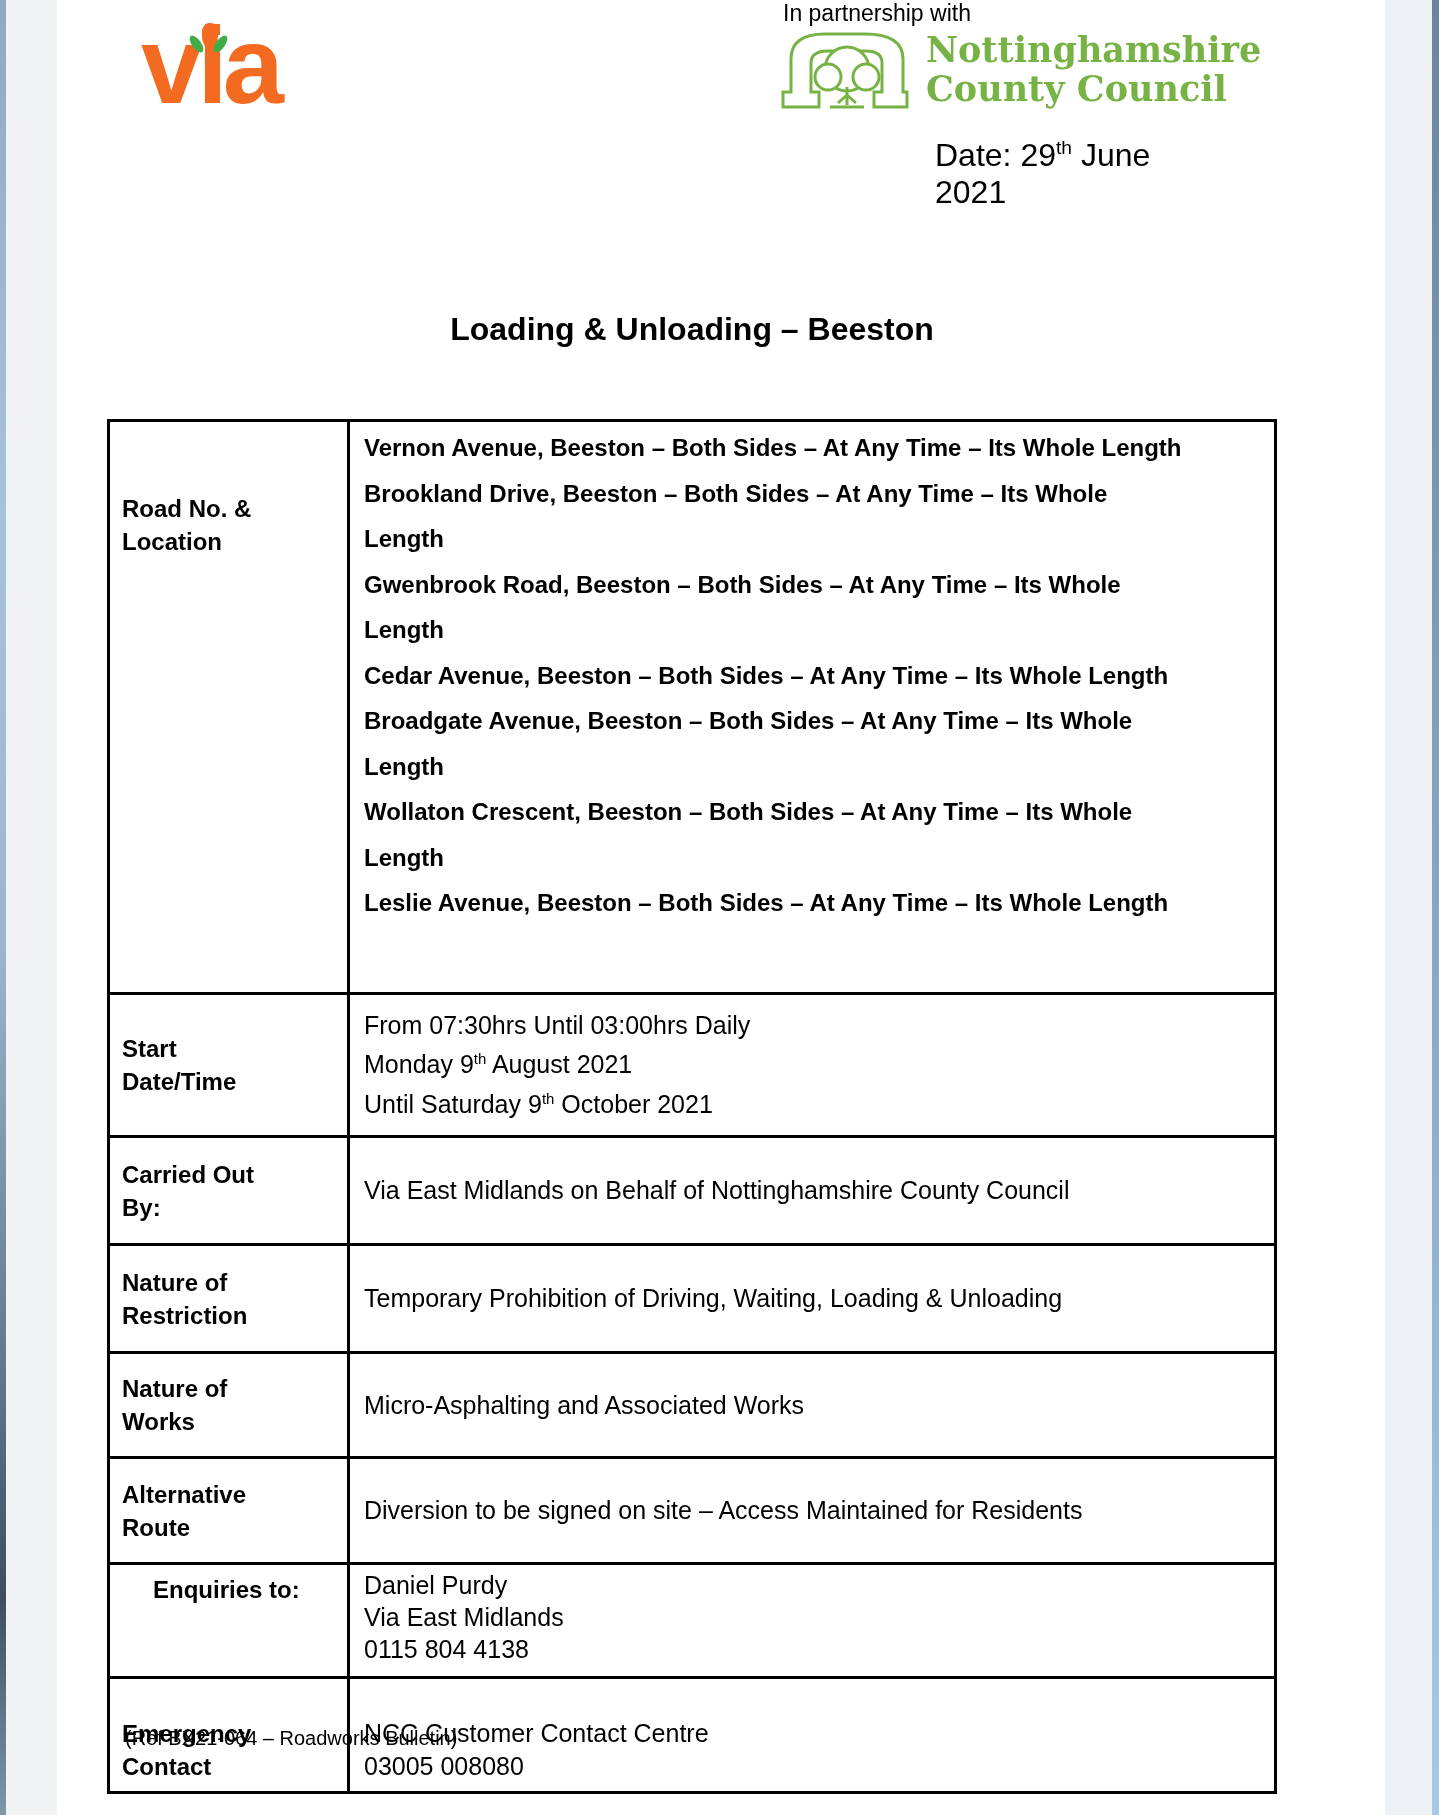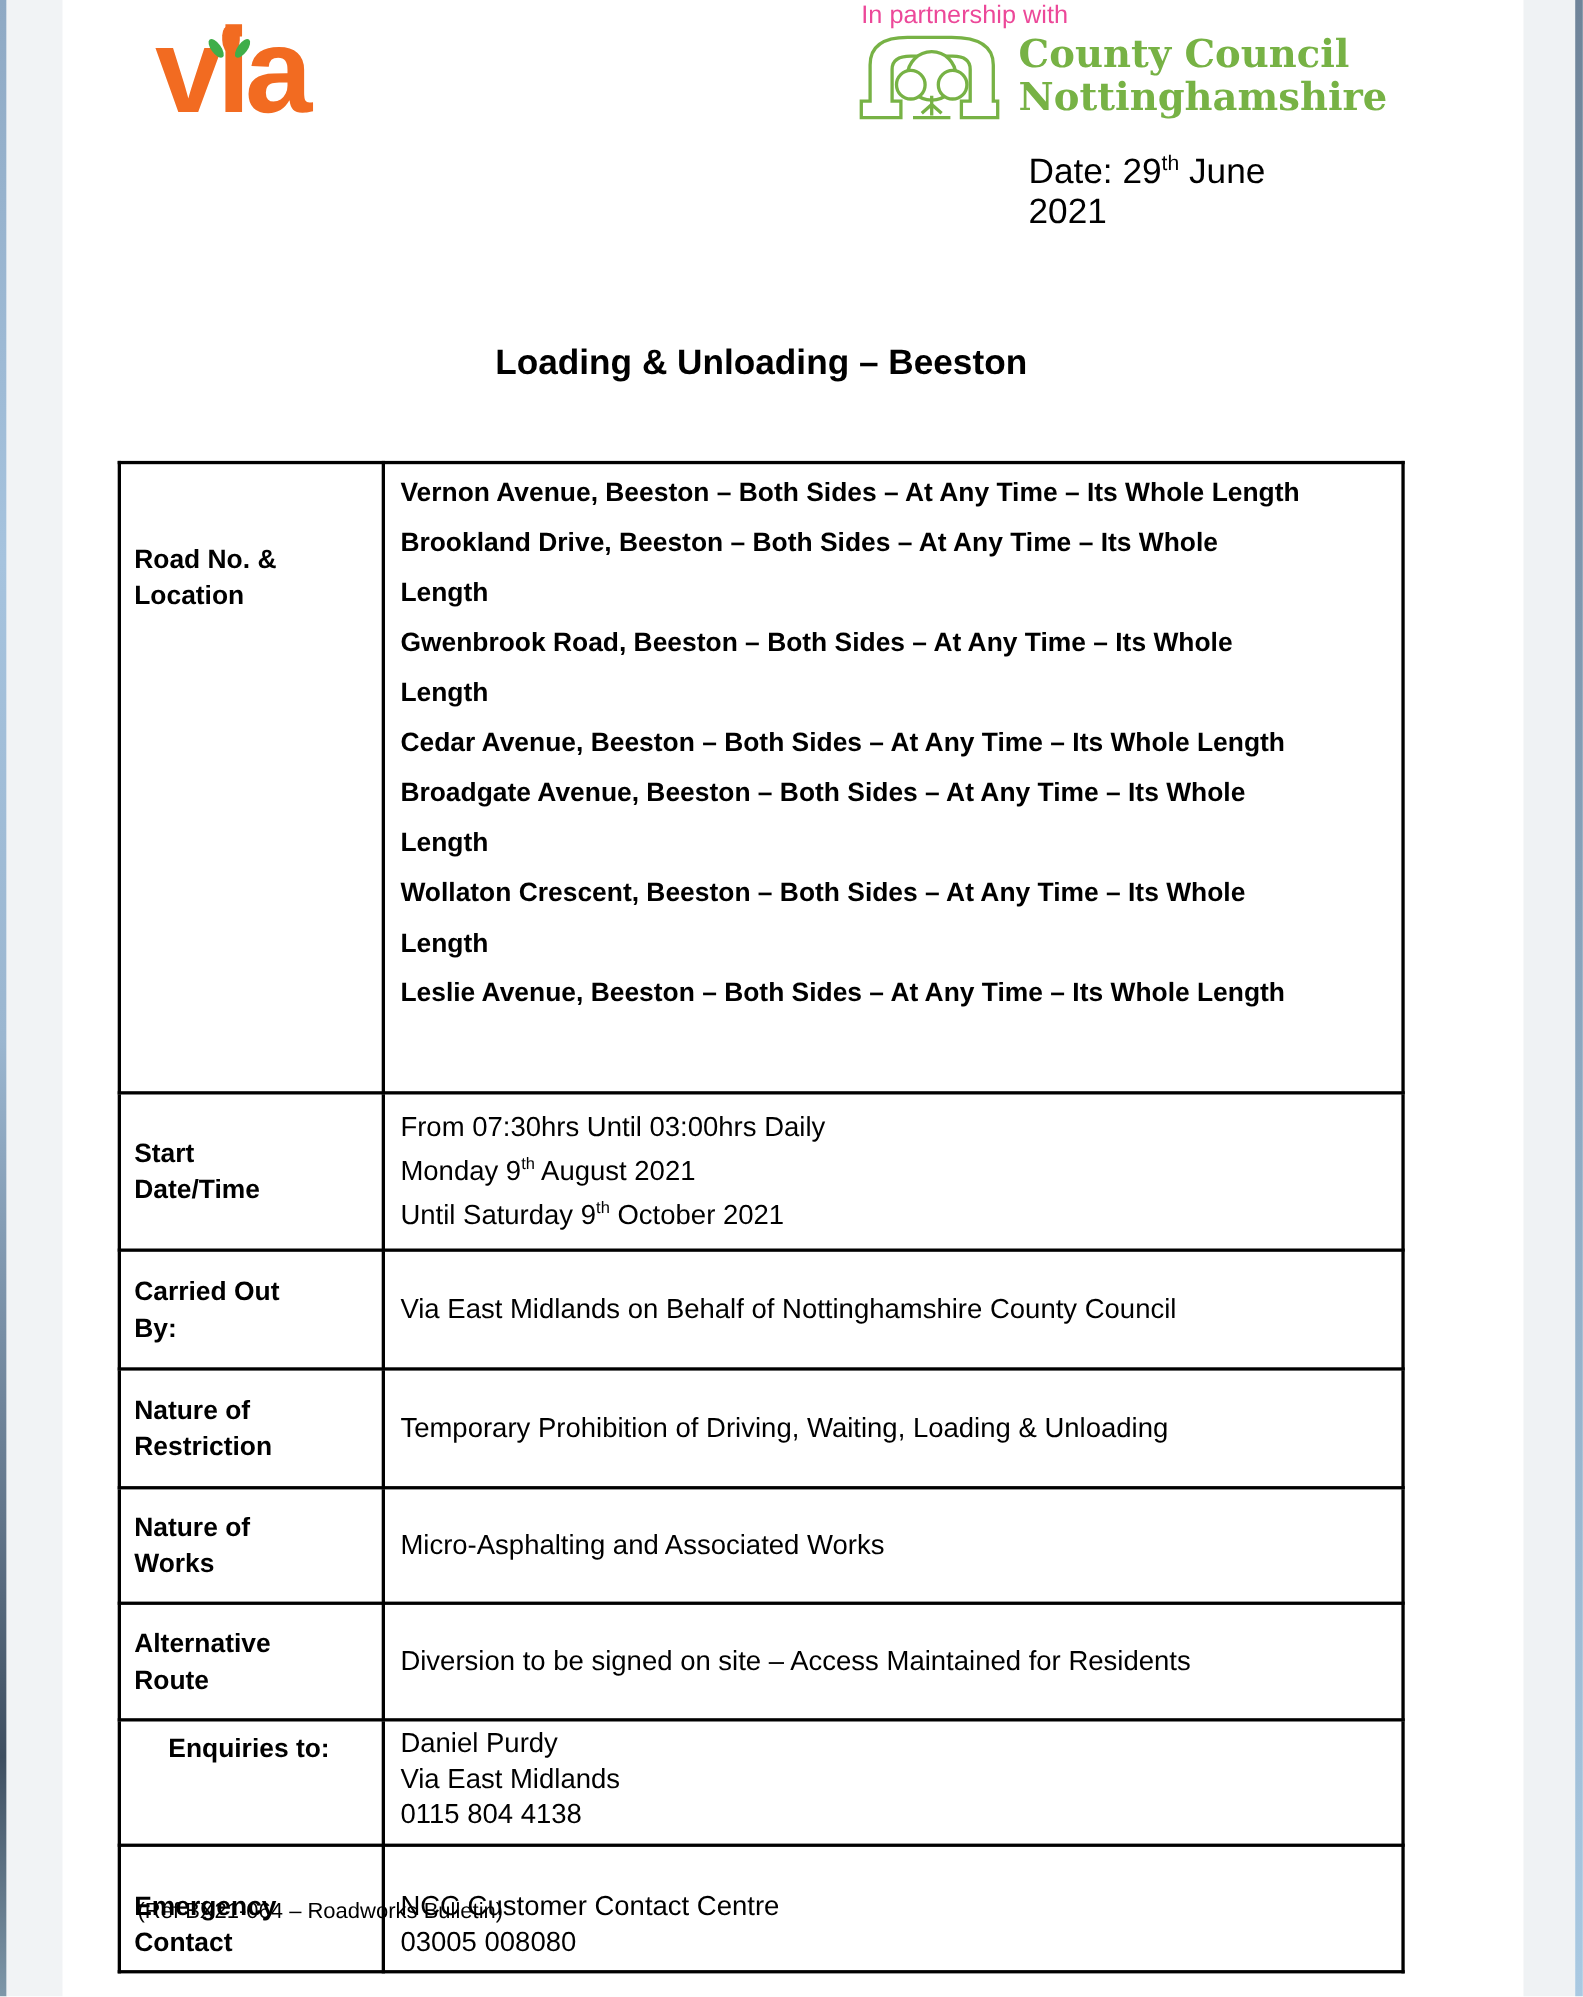--- a/index.html
+++ b/index.html
@@ -23,21 +23,21 @@
   .via-text{font-weight:bold;font-size:110px;line-height:110px;letter-spacing:-5px;
     color:var(--via-orange,#F26B21);}
   .via-seed{position:absolute;left:61px;top:13px;width:16px;height:26px;
     background:var(--via-orange,#F26B21);border-radius:50% 50% 60% 60% / 42% 42% 58% 58%;}
   .via-leaf{position:absolute;width:9px;height:20px;background:var(--leaf-green,#3FAE49);
     border-radius:50%;}
   .via-leaf.left{left:51px;top:24px;transform:rotate(-36deg);}
   .via-leaf.right{left:75px;top:24px;transform:rotate(36deg);}
 
   
-  .partnership{position:absolute;left:726px;top:0px;font-size:23px;color:#ec4899;}
+  .partnership{position:absolute;left:726px;top:0px;font-size:23px;color:#000000;}
   .council-emblem{position:absolute;left:723px;top:31px;width:130px;height:78px;}
   .council-name{position:absolute;left:869px;top:30px;
     font-family:"DejaVu Serif",serif;font-weight:bold;font-size:35px;line-height:39px;
     color:var(--council-green,#77B245);}
   .date-line{position:absolute;left:878px;top:137px;font-size:32px;}
   .date-line sup,.cell sup,.content sup{font-size:60%;}
 
   
   .doc-title{position:absolute;left:50px;top:306px;width:1170px;text-align:center;
     font-weight:bold;font-size:32px;line-height:47px;}
@@ -90,22 +90,22 @@
     <g stroke="#77B245" stroke-width="3" fill="#ffffff">
       <circle cx="67" cy="38" r="22"></circle>
       <circle cx="48" cy="46" r="13"></circle>
       <circle cx="86" cy="46" r="13"></circle>
       <path d="M67,56 V74 M67,64 L58,72 M67,64 L76,72" fill="none"></path>
       <path d="M50,76 H84" fill="none"></path>
     </g>
   </svg>
 
   <div class="council-name">
+    <div>Nottinghamshire</div>
     <div>County Council</div>
-    <div>Nottinghamshire</div>
   </div>
 
   <div class="date-line">
       <div>Date: 29<sup>th</sup> June 2021</div>
     </div>
 
   <div class="doc-title">
     <div>Loading &amp; Unloading – Beeston</div>
   </div>
 

